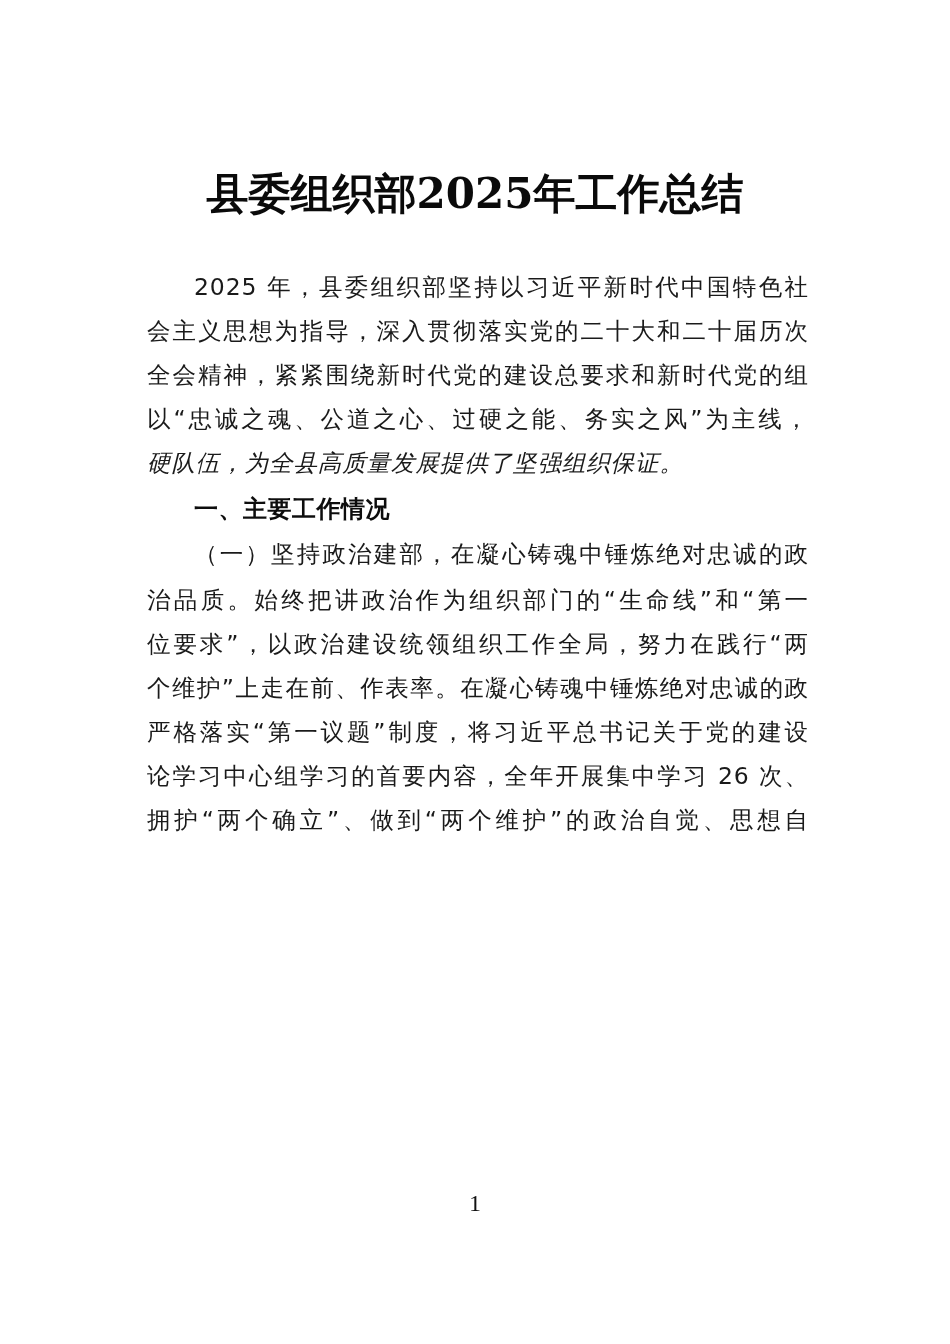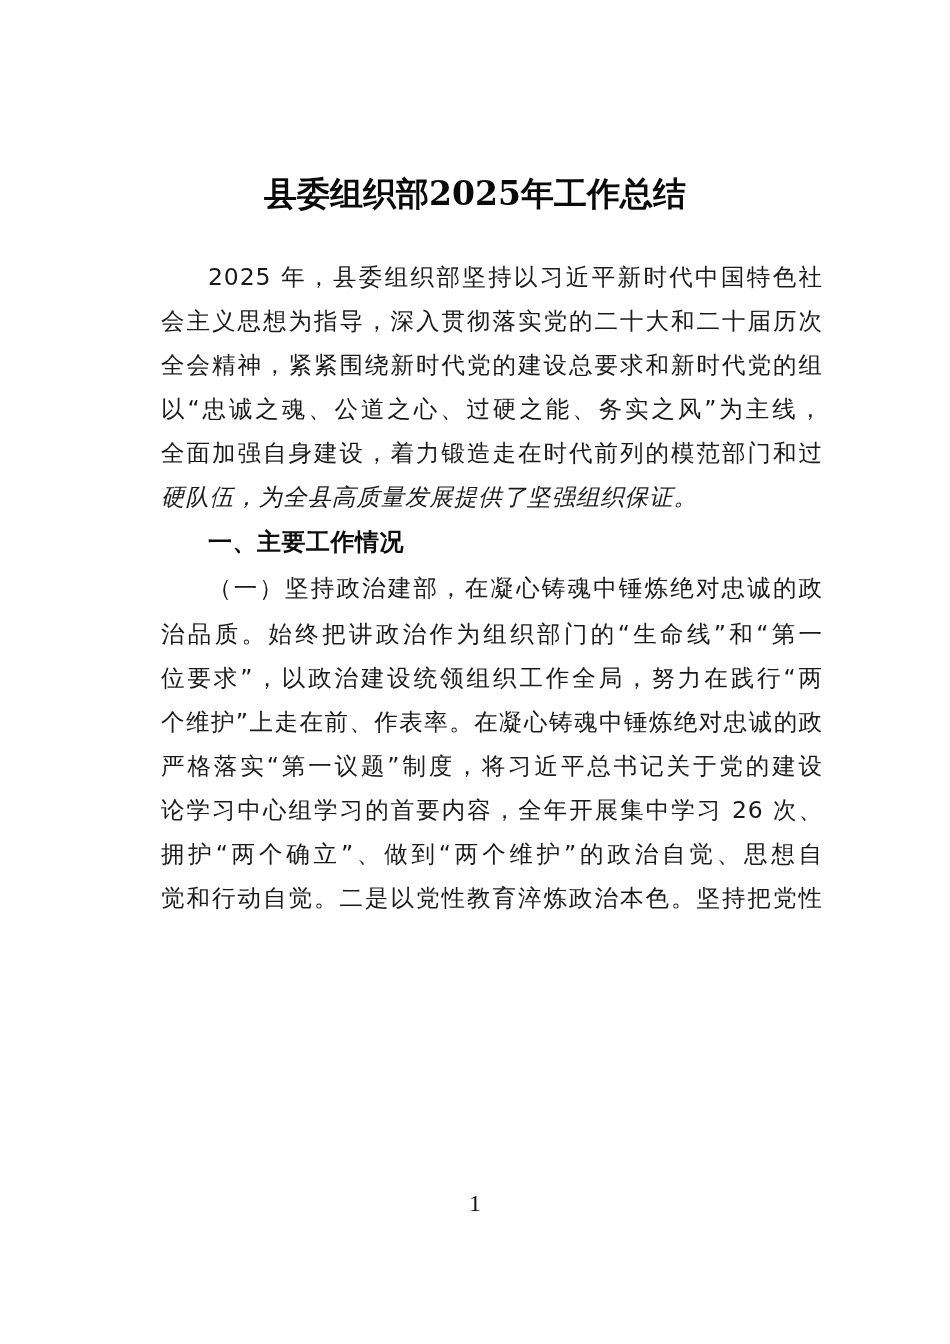--- a/index.html
+++ b/index.html
@@ -23,53 +23,52 @@
       background: #ffffff;
     }
     .title {
       position: absolute;
       left: 0;
       top: 170px;
       width: 950px;
       text-align: center;
       font-family: "DejaVu Serif", "Liberation Serif", serif;
       font-weight: bold;
-      font-size: 33px;
+      font-size: 42px;
       line-height: 48px;
       letter-spacing: 0px;
       color: #0a0a0a;
     }
     .body-text {
       position: absolute;
       left: 147px;
-      top: 255px;
+      top: 265px;
       width: 662px;
       font-family: "DejaVu Sans", "Liberation Sans", sans-serif;
       font-size: 23.5px;
       line-height: 44px;
       letter-spacing: 0.9px;
       color: #1a1a1a;
-      margin-left: 14px;
     }
     .line {
       display: block;
       white-space: nowrap;
       height: 44px;
       text-align: justify;
       text-align-last: justify;
     }
     .line.last {
       text-align-last: left;
       font-style: italic;
     }
     .indent {
       padding-left: 47px;
     }
     .heading-1 {
-      font-family: Liberation Mono, monospace;
+      font-family: Liberation Serif, serif;
       font-weight: bold;
       font-size: 24px;
       letter-spacing: 0.5px;
       color: #0d0d0d;
       height: 49px;
       line-height: 49px;
       text-align-last: left;
     }
     .sub-heading {
       font-family: Liberation Mono, monospace;
@@ -93,34 +92,32 @@
 
   <div class="title">县委组织部2025年工作总结</div>
 
   <div class="body-text">
 
     <div>
       <span class="line indent">2025 年，县委组织部坚持以习近平新时代中国特色社</span>
       <span class="line">会主义思想为指导，深入贯彻落实党的二十大和二十届历次</span>
       <span class="line">全会精神，紧紧围绕新时代党的建设总要求和新时代党的组</span>
       <span class="line">以“忠诚之魂、公道之心、过硬之能、务实之风”为主线，</span>
-      <span class="line">全面加强自身建设，着力锻造走在时代前列的模范部门和过</span>
       <span class="line last">硬队伍，为全县高质量发展提供了坚强组织保证。</span>
     </div>
 
     <div class="line heading-1 indent">一、主要工作情况</div>
 
     <div>
       <span class="line indent sub-heading">（一）坚持政治建部，在凝心铸魂中锤炼绝对忠诚的政</span>
       <span class="line">治品质。始终把讲政治作为组织部门的“生命线”和“第一</span>
       <span class="line">位要求”，以政治建设统领组织工作全局，努力在践行“两</span>
       <span class="line">个维护”上走在前、作表率。在凝心铸魂中锤炼绝对忠诚的政</span>
       <span class="line">严格落实“第一议题”制度，将习近平总书记关于党的建设</span>
       <span class="line">论学习中心组学习的首要内容，全年开展集中学习 26 次、</span>
       <span class="line">拥护“两个确立”、做到“两个维护”的政治自觉、思想自</span>
-      <span class="line">觉和行动自觉。二是以党性教育淬炼政治本色。坚持把党性</span>
     </div>
 
   </div>
 
   <div class="page-number">1</div>
 
 </div>
 
 </body></html>

